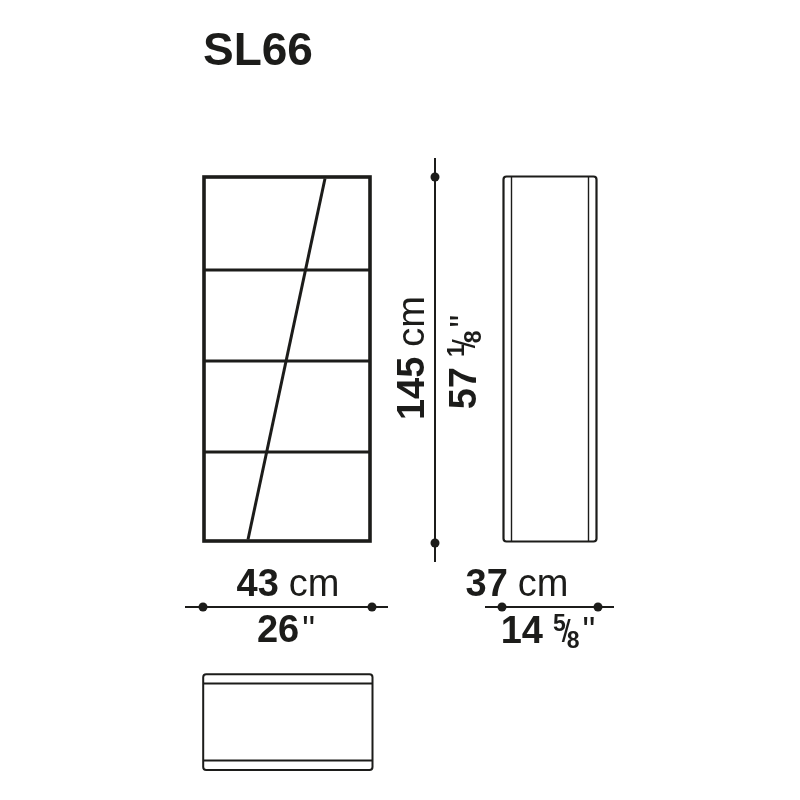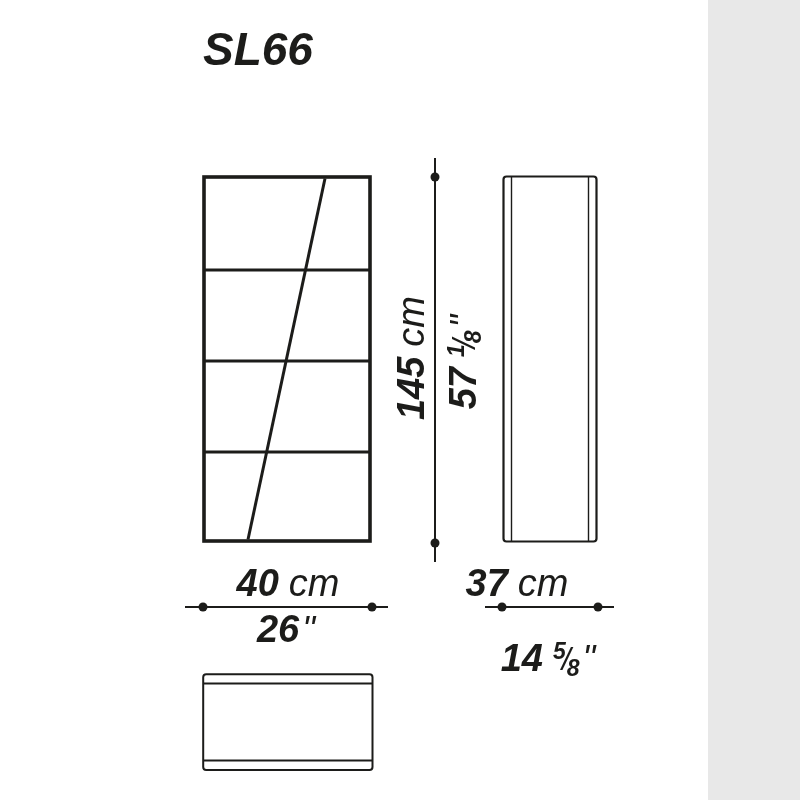--- a/index.html
+++ b/index.html
@@ -7,26 +7,25 @@
     --bg: #ffffff;
   }
   * { box-sizing: border-box; }
   html, body { margin: 0; padding: 0; }
   body {
     font-family: "Liberation Sans", "DejaVu Sans", sans-serif;
     background: #e8e8e8;
   }
   .canvas {
     position: relative;
-    width: 708px;
+    width: 800px;
     height: 800px;
     background: var(--bg);
     overflow: hidden;
     color: var(--ink);
-    font-style: italic;
   }
   .title {
     position: absolute;
     left: 203px;
     top: 22px;
     font-size: 46px;
     font-weight: 700;
     letter-spacing: 0px;
     color: var(--ink);
   }
@@ -92,39 +91,39 @@
     <span class="inch-mark">"</span>
   </div>
 
   <svg style="left:502px; top:175px;" width="97" height="369" viewBox="0 0 97 369">
     <rect class="stroke" x="1.5" y="1.5" width="93" height="365" rx="3" stroke-width="2.2"></rect>
     <line class="stroke" x1="9.5" y1="1.5" x2="9.5" y2="366.5" stroke-width="1.4"></line>
     <line class="stroke" x1="86.5" y1="1.5" x2="86.5" y2="366.5" stroke-width="1.4"></line>
   </svg>
 
   <div class="dim-label" style="left:288px; top:583px;">
-    <span class="dim-num">40</span>
+    <span class="dim-num">43</span>
     <span class="dim-unit">cm</span>
   </div>
   <div class="dim-line" style="left:185px; top:606px; width:203px; height:2px;"></div>
   <div class="dot" style="left:203px; top:607px;"></div>
   <div class="dot" style="left:372px; top:607px;"></div>
   <div class="dim-label" style="left:286px; top:629px;justify-content:center;">
     <span class="dim-num">26</span>
     <span class="inch-mark">"</span>
   </div>
 
   <div class="dim-label" style="left:517px; top:583px;">
     <span class="dim-num">37</span>
     <span class="dim-unit">cm</span>
   </div>
   <div class="dim-line" style="left:485px; top:606px; width:129px; height:2px;"></div>
   <div class="dot" style="left:502px; top:607px;"></div>
   <div class="dot" style="left:598px; top:607px;"></div>
-  <div class="dim-label" style="left:548px; top:630px;margin-top:28px;">
+  <div class="dim-label" style="left:548px; top:630px;">
     <span class="dim-num">14</span>
     <span class="frac"><span class="frnum">5</span><span class="frslash">/</span><span class="frden">8</span></span>
     <span class="inch-mark">"</span>
   </div>
 
   <svg style="left:202px; top:673px;" width="172" height="99" viewBox="0 0 172 99">
     <rect class="stroke" x="1.2" y="1.2" width="169.3" height="95.8" rx="3" stroke-width="2"></rect>
     <line class="stroke" x1="1.2" y1="10.5" x2="170.5" y2="10.5" stroke-width="1.8"></line>
     <line class="stroke" x1="1.2" y1="87.5" x2="170.5" y2="87.5" stroke-width="1.8"></line>
   </svg>

